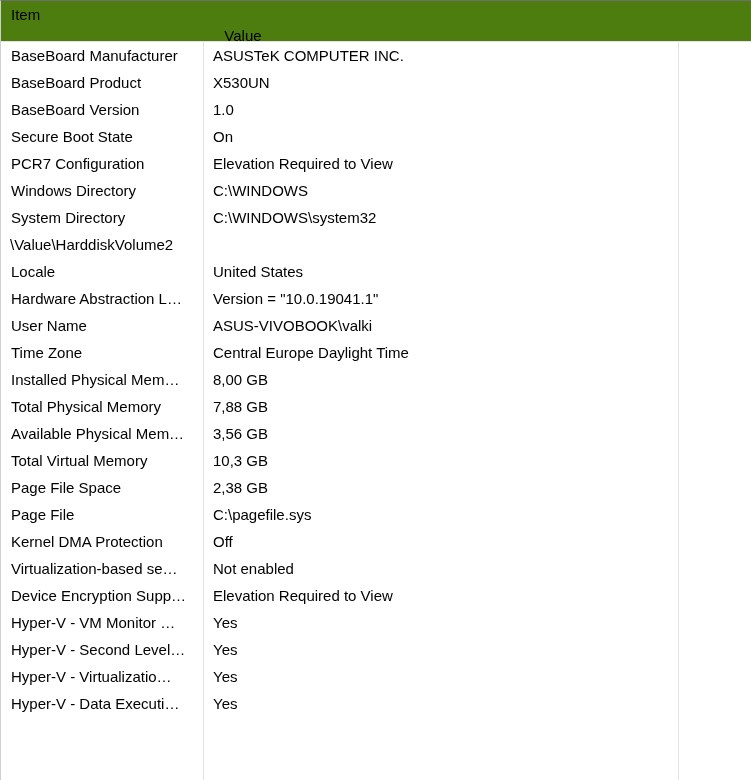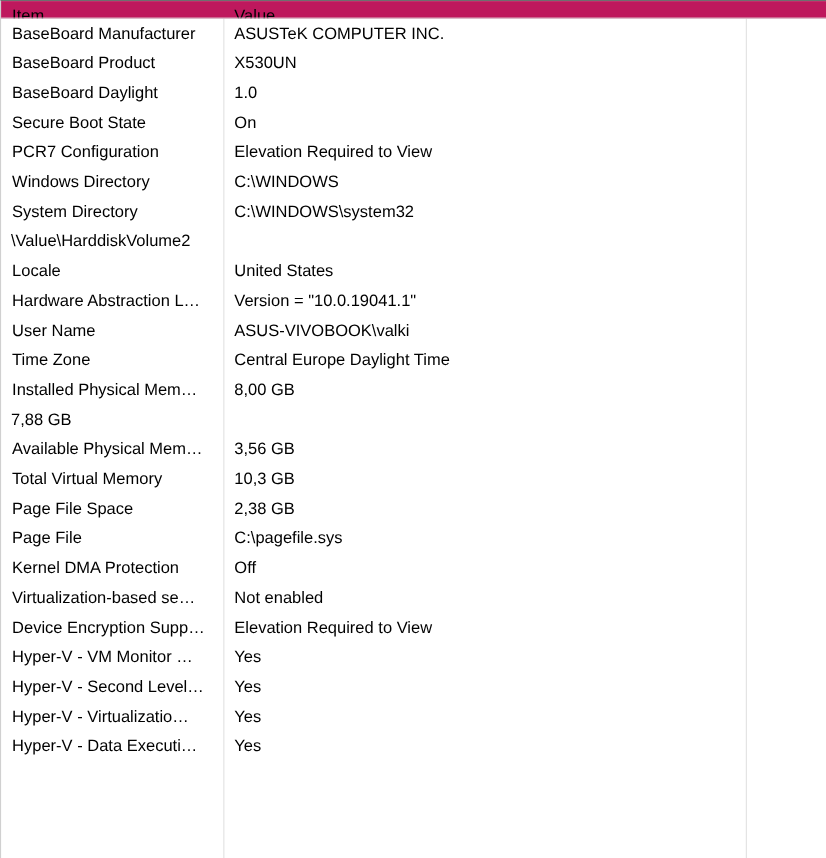--- a/index.html
+++ b/index.html
@@ -37,45 +37,46 @@
     background: #e2e2e2;
     pointer-events: none;
   }
   .col-divider.d1 { left: 202px; }
   .col-divider.d2 { left: 677px; }
 
   
   .header-row {
     position: relative;
     display: flex;
-    height: 16px;
-    box-sizing: border-box;
-    background: #be185d;
+    height: 41px;
+    box-sizing: border-box;
+    background: #4d7c0f;
     z-index: 2;
+    flex-direction: column;
   }
   .header-row::after {
     content: "";
     position: absolute;
     left: 0;
     right: 0;
     bottom: 0;
     height: 1px;
     background: #e2e2e2;
   }
 
   .header-cell {
     box-sizing: border-box;
     font-size: 15px;
     line-height: 28px;
     color: #000000;
     white-space: nowrap;
     overflow: hidden;
   }
   .header-cell.item  { width: 203px; padding-left: 10px; }
-  .header-cell.value { width: 475px; padding-left: 9px; }
+  .header-cell.value { width: 475px; padding-left: 9px; text-align: center; }
   .header-cell.spare { flex: 1; }
 
   
   .rows {
     position: relative;
     z-index: 1;
   }
 
   .table-row {
     display: flex;
@@ -115,21 +116,21 @@
         <div class="cell item">BaseBoard Manufacturer</div>
         <div class="cell value">ASUSTeK COMPUTER INC.</div>
         <div class="cell spare"></div>
       </div>
       <div class="table-row">
         <div class="cell item">BaseBoard Product</div>
         <div class="cell value">X530UN</div>
         <div class="cell spare"></div>
       </div>
       <div class="table-row">
-        <div class="cell item">BaseBoard Daylight</div>
+        <div class="cell item">BaseBoard Version</div>
         <div class="cell value">1.0</div>
         <div class="cell spare"></div>
       </div>
       <div class="table-row">
         <div class="cell item">Secure Boot State</div>
         <div class="cell value">On</div>
         <div class="cell spare"></div>
       </div>
       <div class="table-row">
         <div class="cell item">PCR7 Configuration</div>
@@ -169,20 +170,21 @@
         <div class="cell item">Time Zone</div>
         <div class="cell value">Central Europe Daylight Time</div>
         <div class="cell spare"></div>
       </div>
       <div class="table-row">
         <div class="cell item">Installed Physical Mem…</div>
         <div class="cell value">8,00 GB</div>
         <div class="cell spare"></div>
       </div>
       <div class="table-row">
+        <div class="cell item">Total Physical Memory</div>
         <div class="cell value">7,88 GB</div>
         <div class="cell spare"></div>
       </div>
       <div class="table-row">
         <div class="cell item">Available Physical Mem…</div>
         <div class="cell value">3,56 GB</div>
         <div class="cell spare"></div>
       </div>
       <div class="table-row">
         <div class="cell item">Total Virtual Memory</div>

